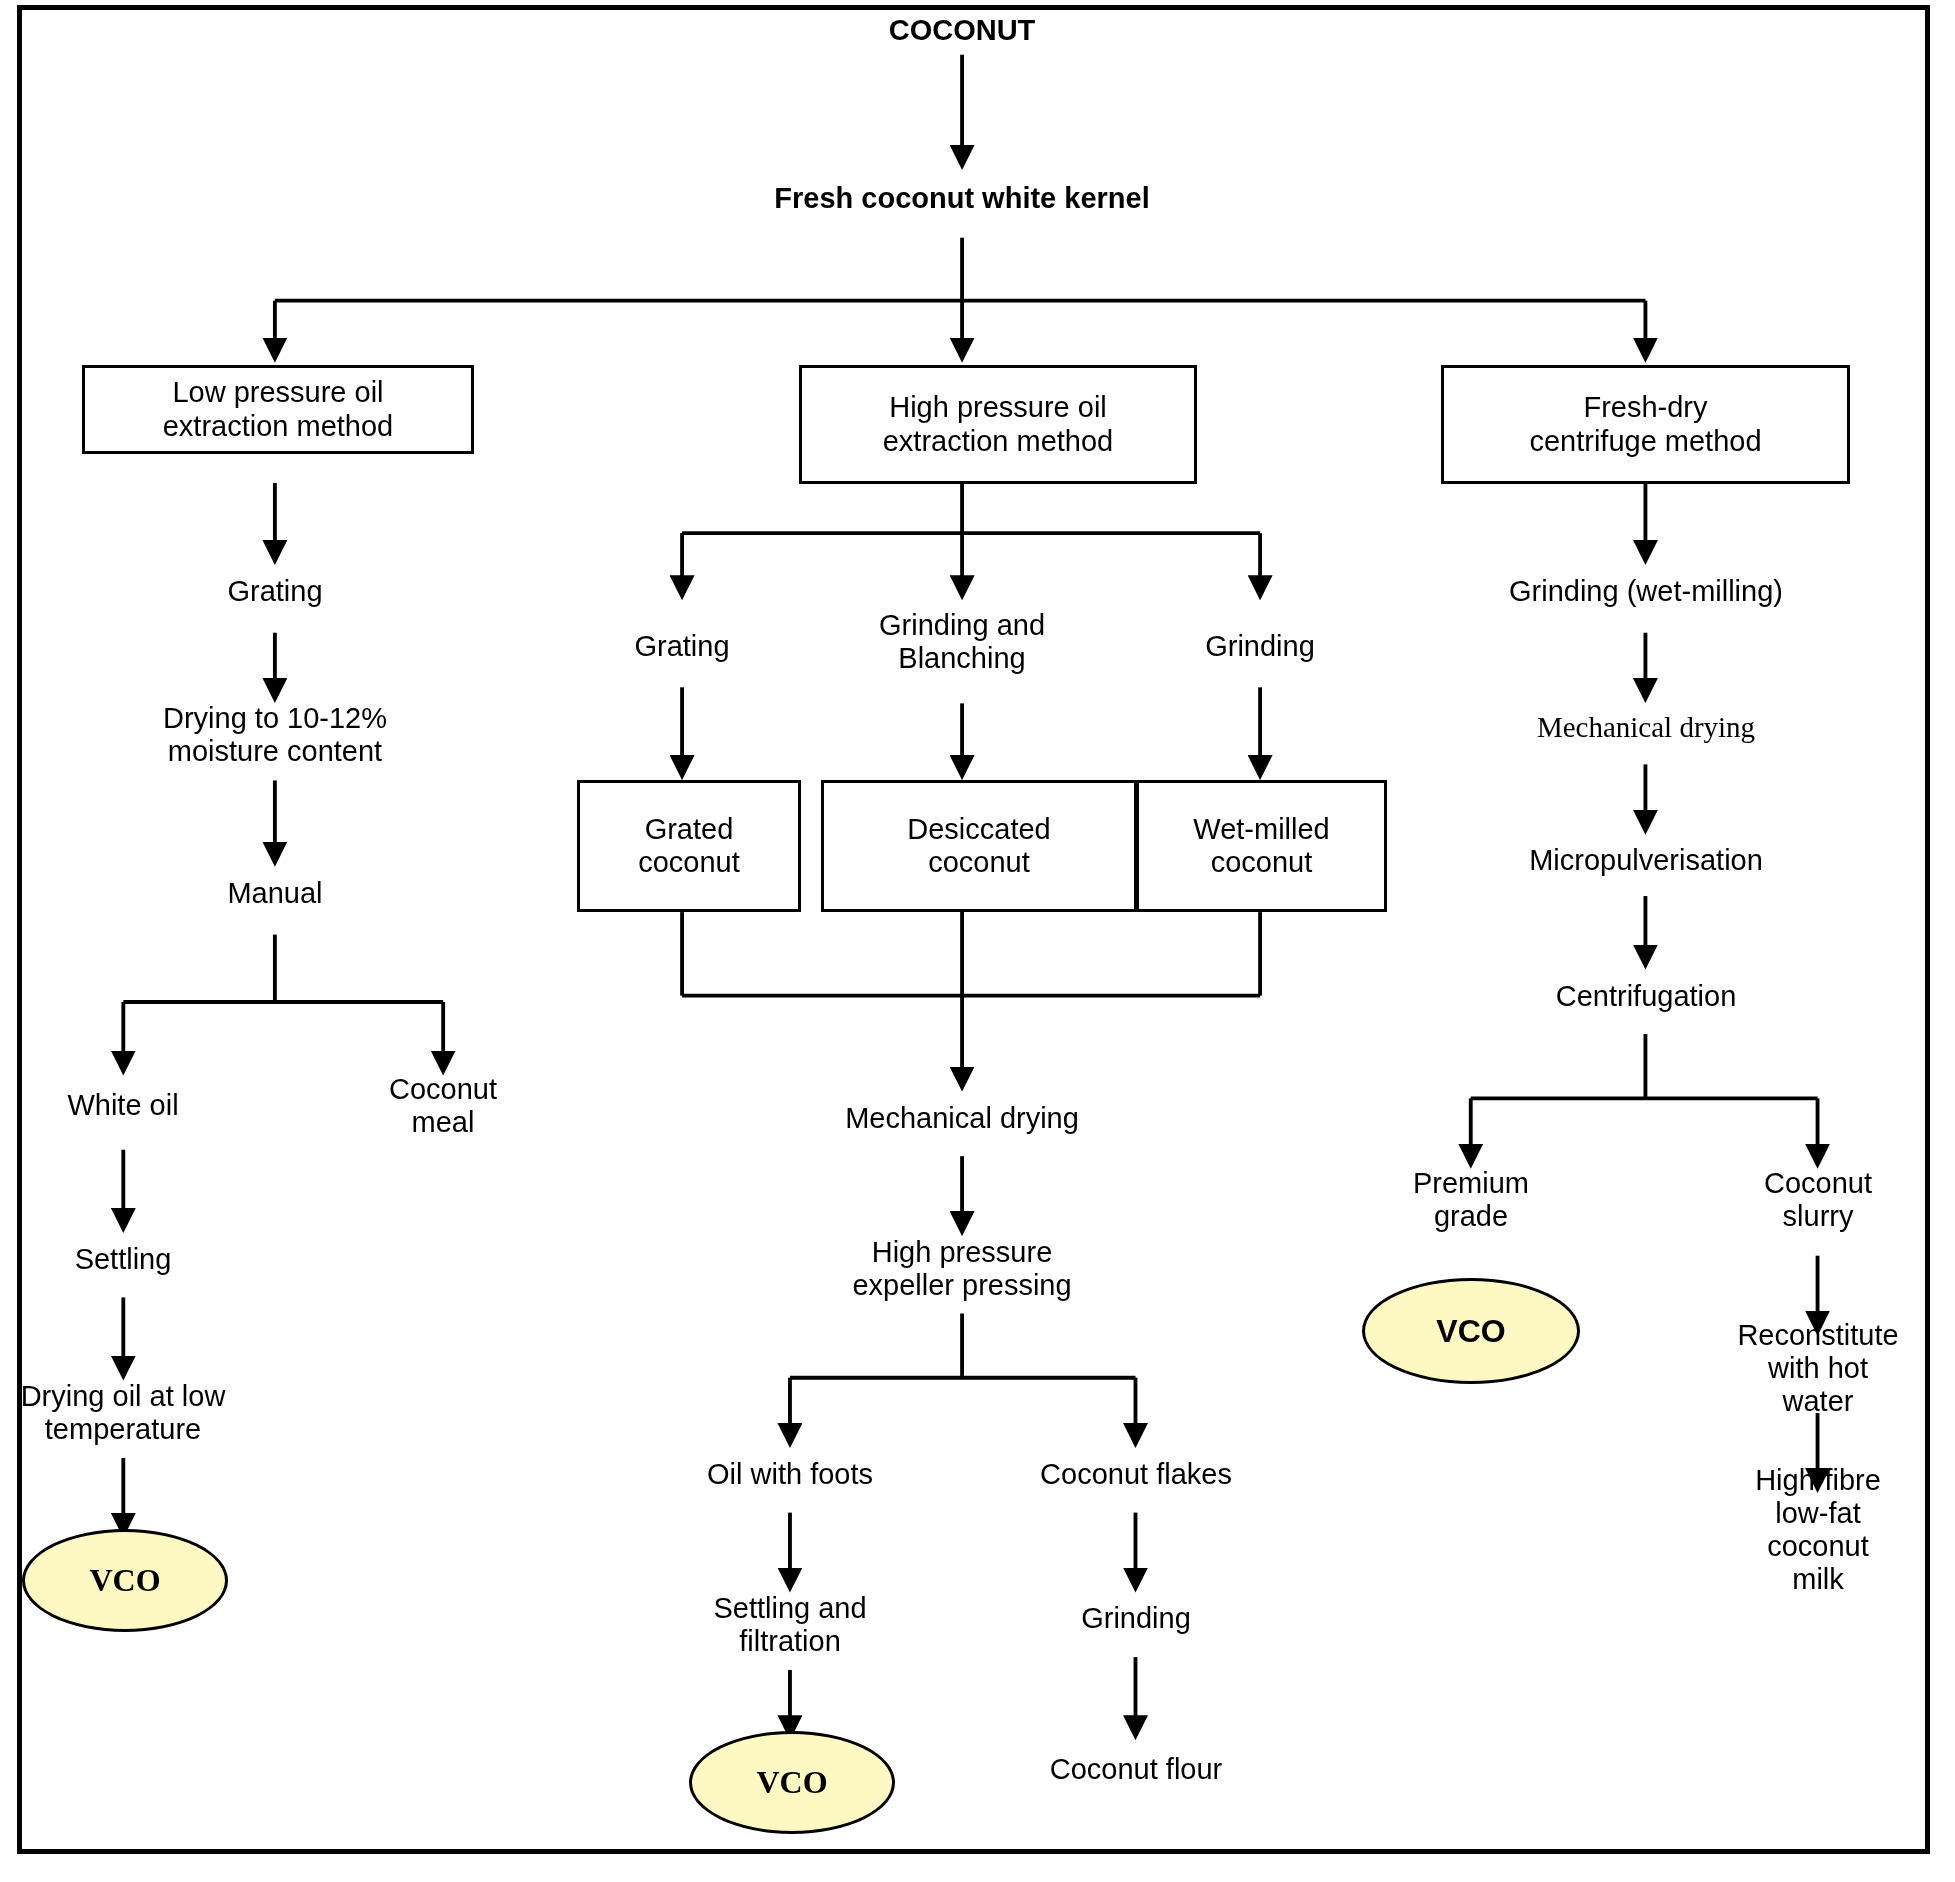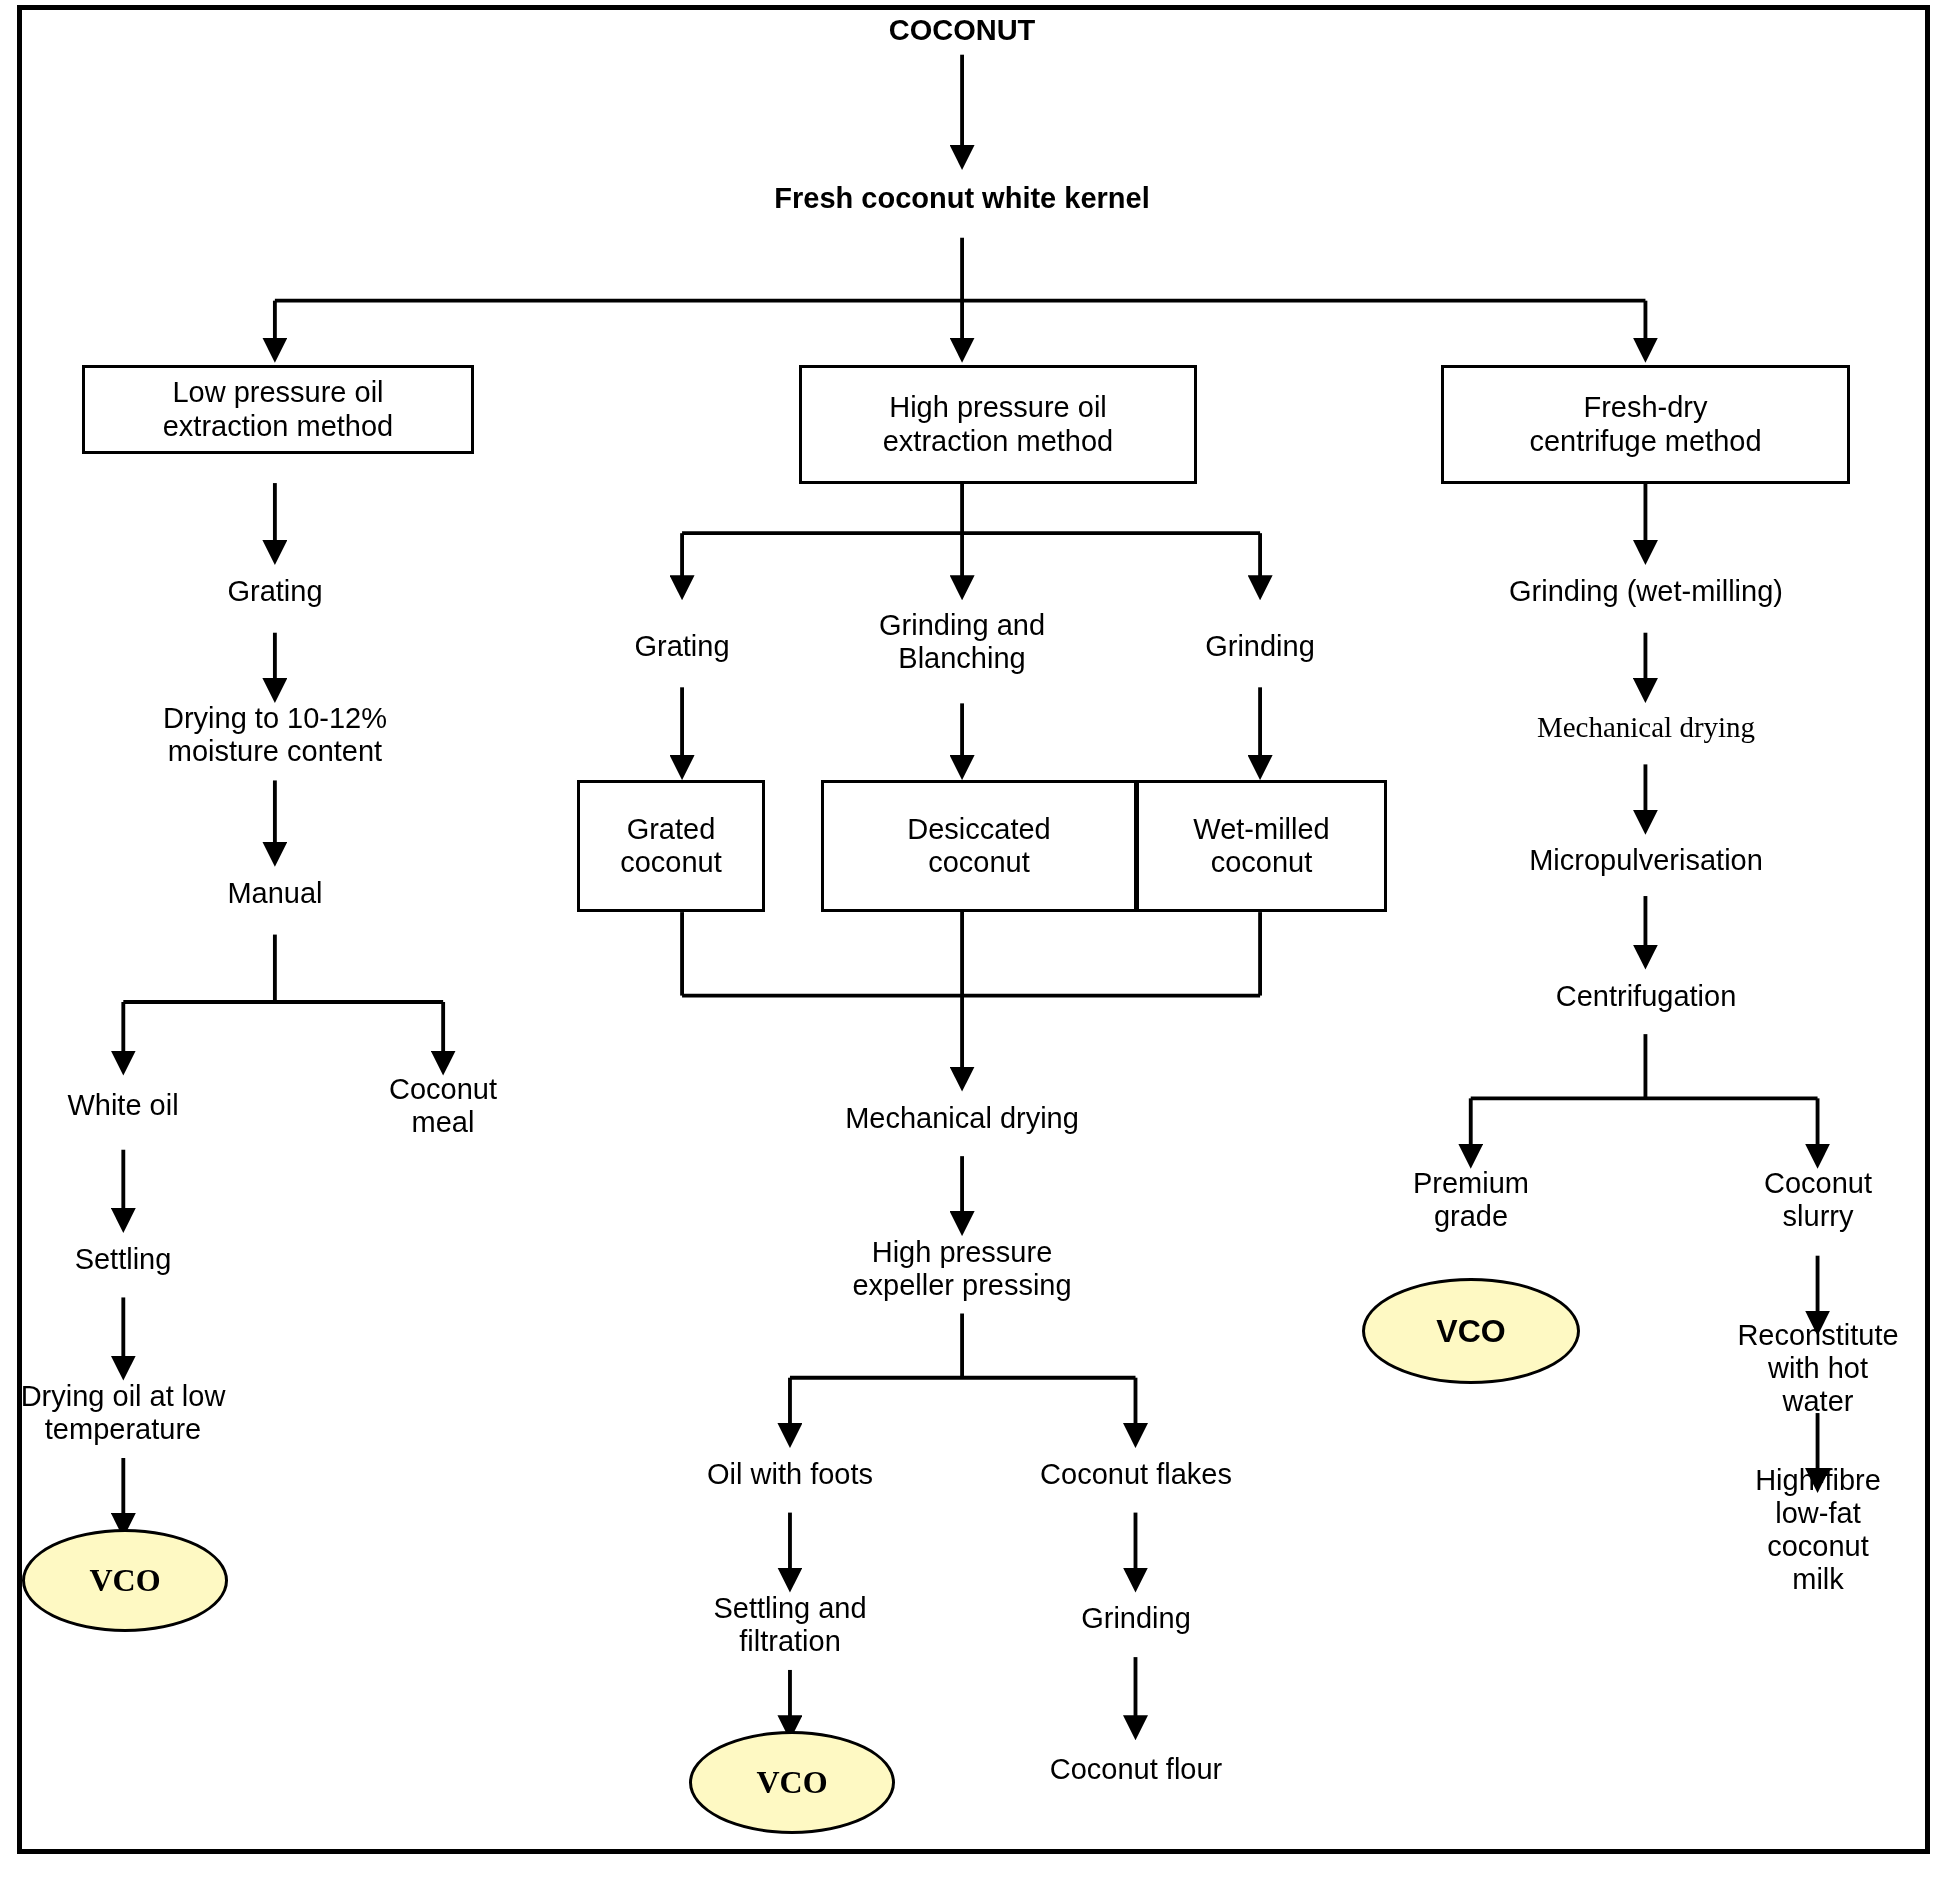--- a/index.html
+++ b/index.html
@@ -166,21 +166,21 @@
   <div class="node" style="left:123px; top:1260px;">Settling</div>
   <div class="node" style="left:123px; top:1413px;">Drying oil at low
 temperature</div>
   <div class="ovalnode serif" style="left:22px; top:1529px; width:206px; height:103px;">VCO</div>
 
   <div class="node" style="left:682px; top:647px;">Grating</div>
   <div class="node" style="left:962px; top:642px;">Grinding and
 Blanching</div>
   <div class="node" style="left:1260px; top:647px;">Grinding</div>
 
-  <div class="boxnode" style="left:577px; top:780px; width:188px; height:132px;">Grated
+  <div class="boxnode" style="left:577px; top:780px; width:224px; height:132px;">Grated
 coconut</div>
   <div class="boxnode" style="left:821px; top:780px; width:316px; height:132px;">Desiccated
 coconut</div>
   <div class="boxnode" style="left:1136px; top:780px; width:251px; height:132px;">Wet-milled
 coconut</div>
 
   <div class="node" style="left:962px; top:1119px;">Mechanical drying</div>
   <div class="node" style="left:962px; top:1269px;">High pressure
 expeller pressing</div>
   <div class="node" style="left:790px; top:1475px;">Oil with foots</div>

